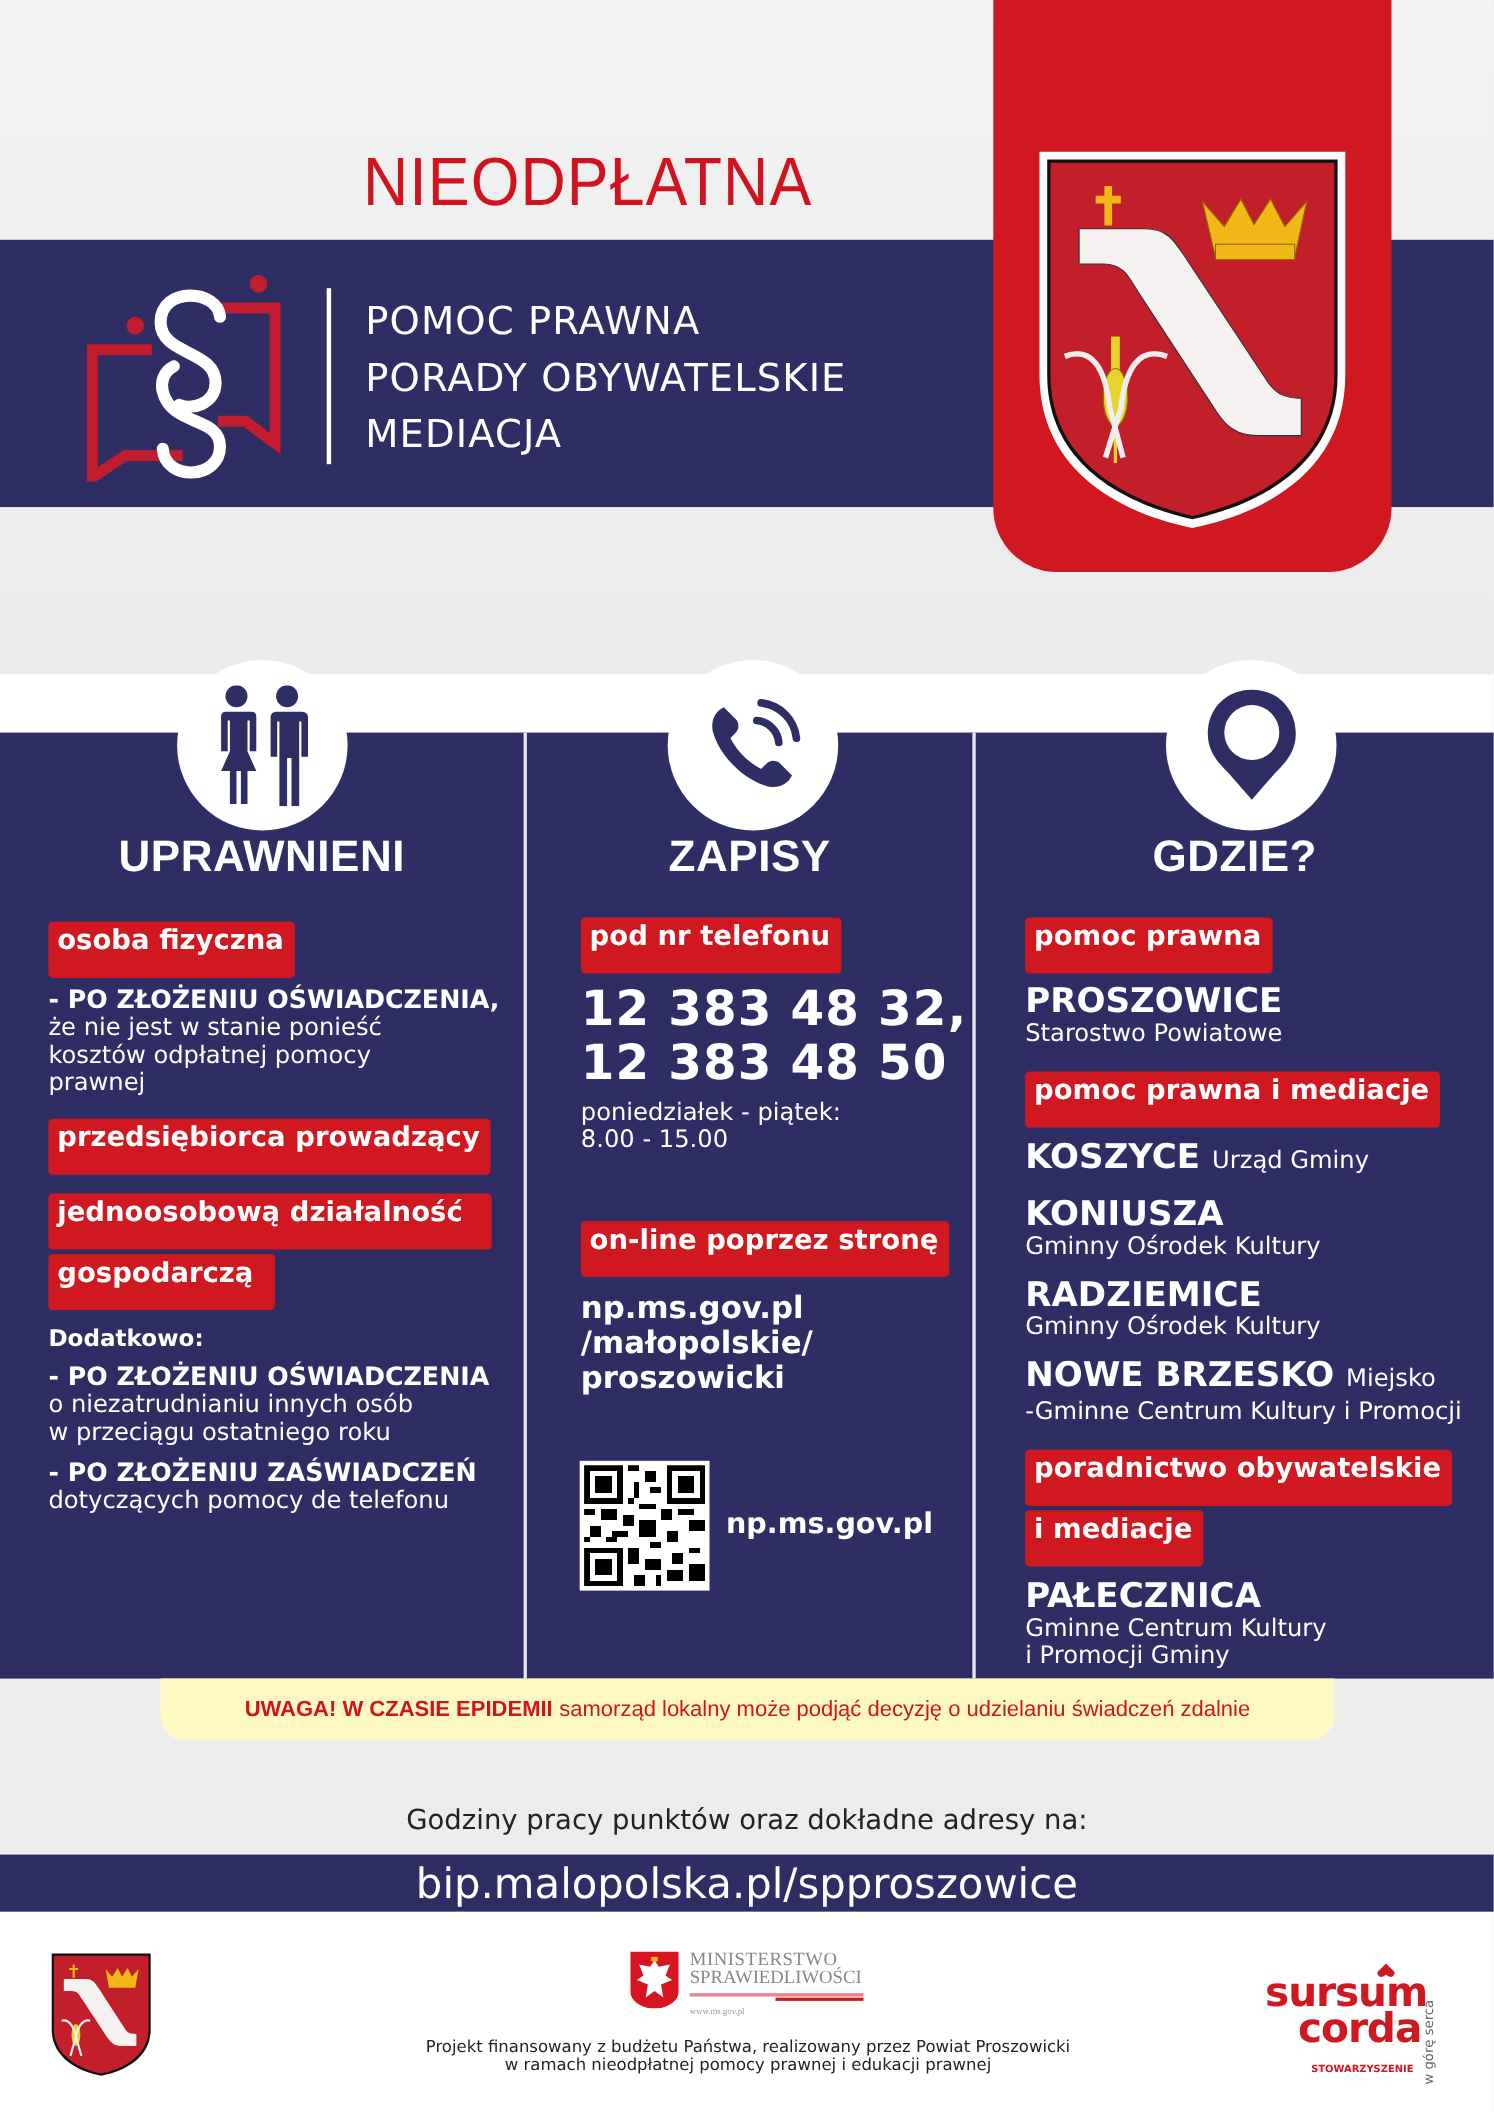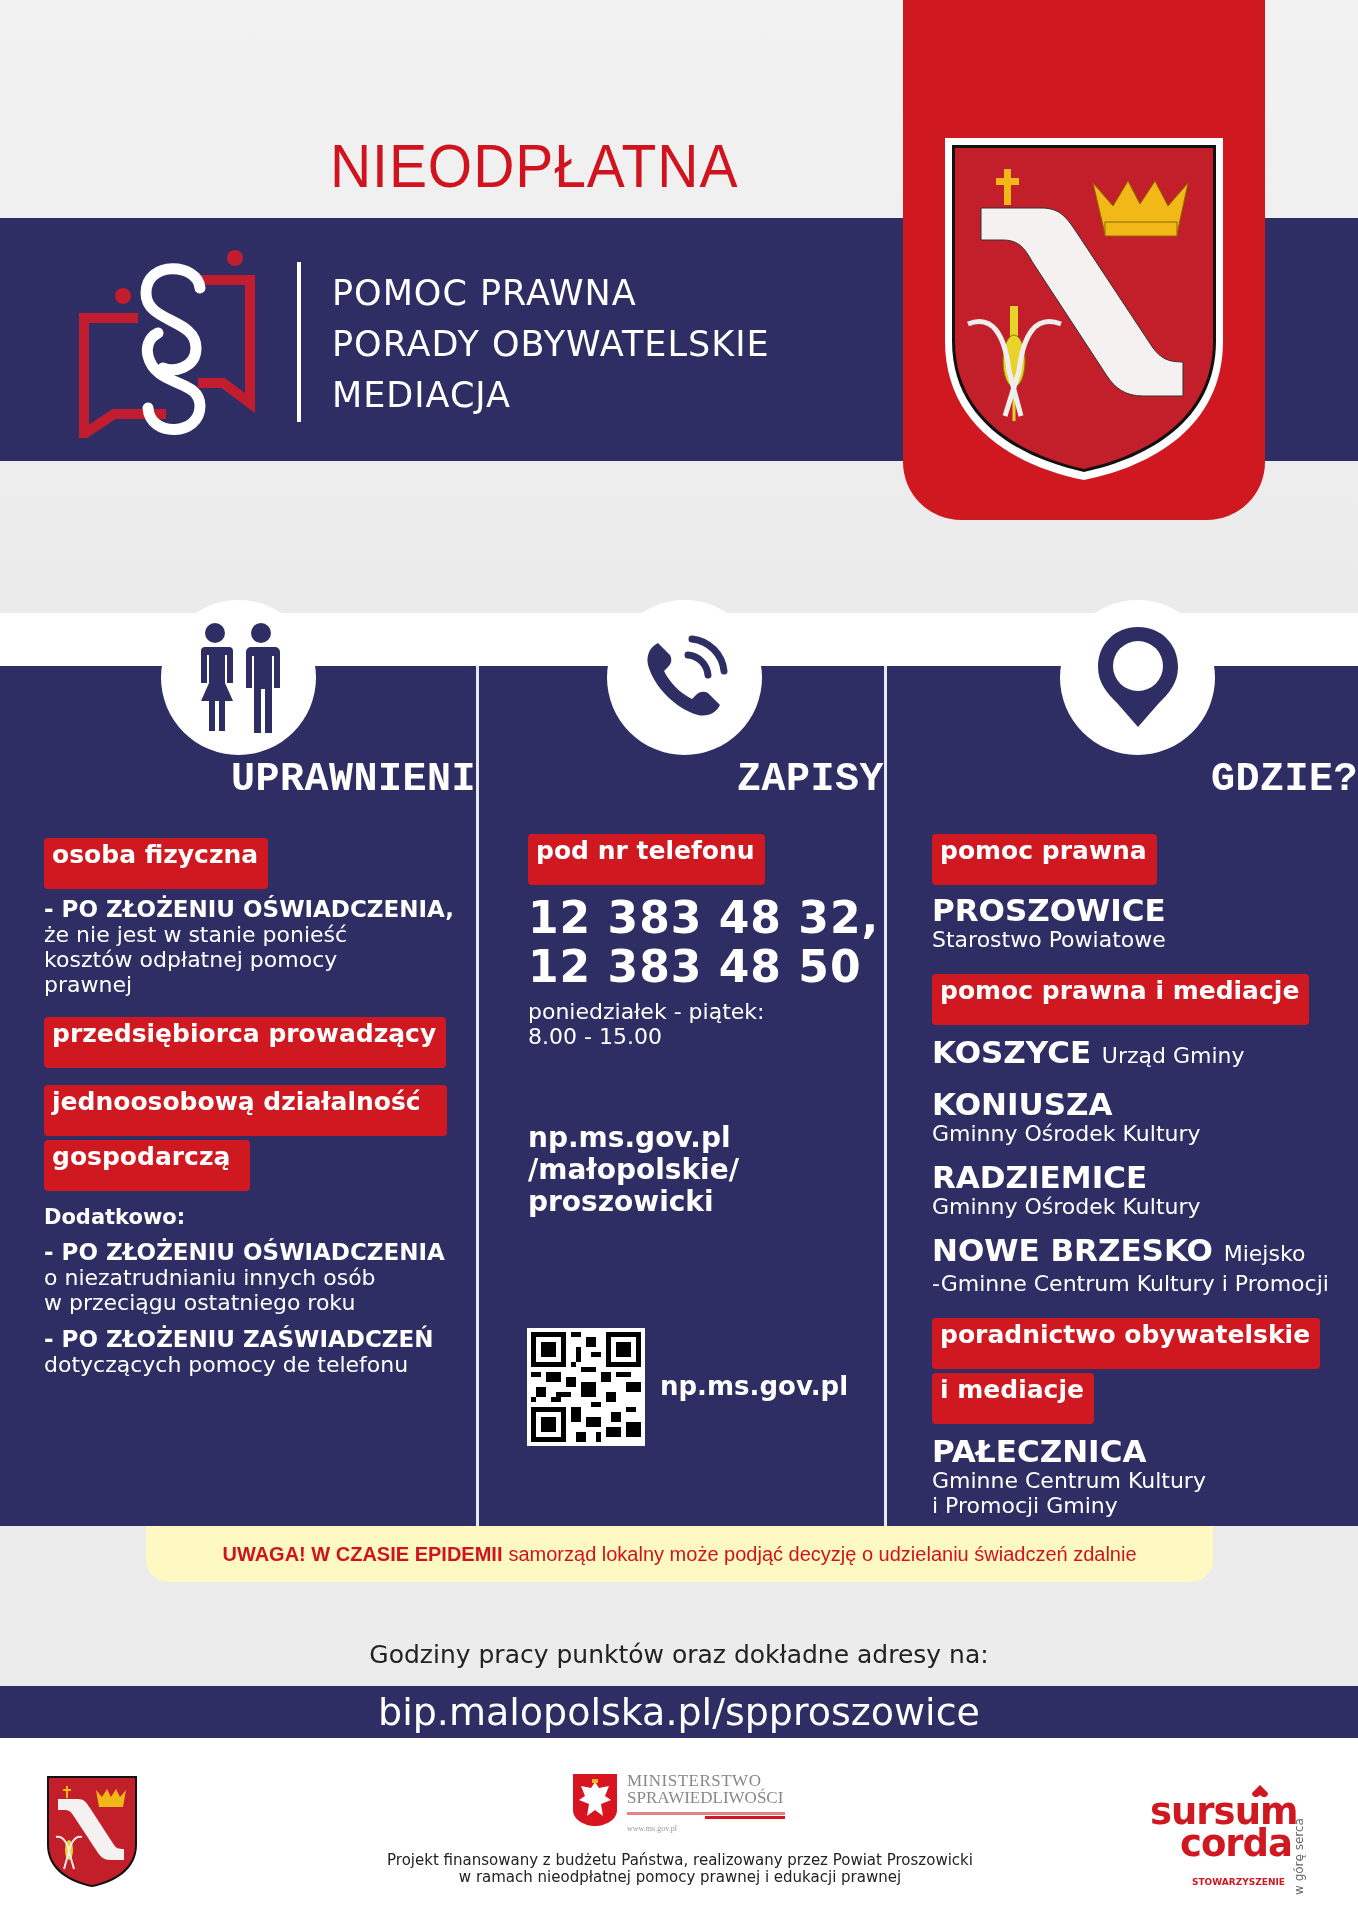--- a/index.html
+++ b/index.html
@@ -37,22 +37,22 @@
   
   .white-strip { left:0; top:613px; width:1358px; height:53px; background:#fff; }
   .navy-cols { left:0; top:666px; width:1358px; height:860px; background:#2e2e64; }
   .col-divider { top:666px; width:3px; height:860px; background:#e8e8f2; }
 
   .icon-circle {
     width:155px; height:155px; border-radius:50%; background:#fff;
     display:flex; align-items:center; justify-content:center;
   }
   .col-title {
-    font-family:Liberation Mono, monospace; font-weight:700; font-size:40px;
-    color:#fff; text-align:right; letter-spacing:0.5px;
+    font-family:Liberation Sans, sans-serif; font-weight:700; font-size:40px;
+    color:#fff; text-align:center; letter-spacing:0.5px;
   }
   .tag {
     display:inline-block; background:#cf1820; color:#fff;
     font-family:"DejaVu Sans", sans-serif; font-size:25px; font-weight:700;
     padding:1px 10px 19px 8px; border-radius:4px; line-height:31px; white-space:nowrap;
   }
   .txt-b { font-family:"DejaVu Sans", sans-serif; font-weight:700; font-size:23px; line-height:25px; color:#fff; }
   .txt { font-family:"DejaVu Sans", sans-serif; font-weight:400; font-size:22px; line-height:25px; color:#fff; }
 
   
@@ -203,20 +203,21 @@
 
 <div class="abs" style="left:528px; top:834px;">
   <span class="tag">pod nr telefonu</span>
   <div class="phone" style="margin-top:8px;">12 383 48 32,</div>
   <div class="phone">12 383 48 50</div>
   <div class="txt" style="margin-top:8px;">poniedziałek - piątek:</div>
   <div class="txt">8.00 - 15.00</div>
 </div>
 
 <div class="abs" style="left:528px; top:1110px;">
+  <span class="tag">on-line poprzez stronę</span>
   <div class="url" style="margin-top:12px;">np.ms.gov.pl</div>
   <div class="url">/małopolskie/</div>
   <div class="url">proszowicki</div>
 </div>
 
 <div class="abs qr">
   <svg width="110" height="110" viewBox="0 0 22 22" shape-rendering="crispEdges">
     <g fill="#000">
       <rect x="0" y="0" width="7" height="7"></rect>
         <rect x="1" y="1" width="5" height="5" fill="#fff"></rect>

